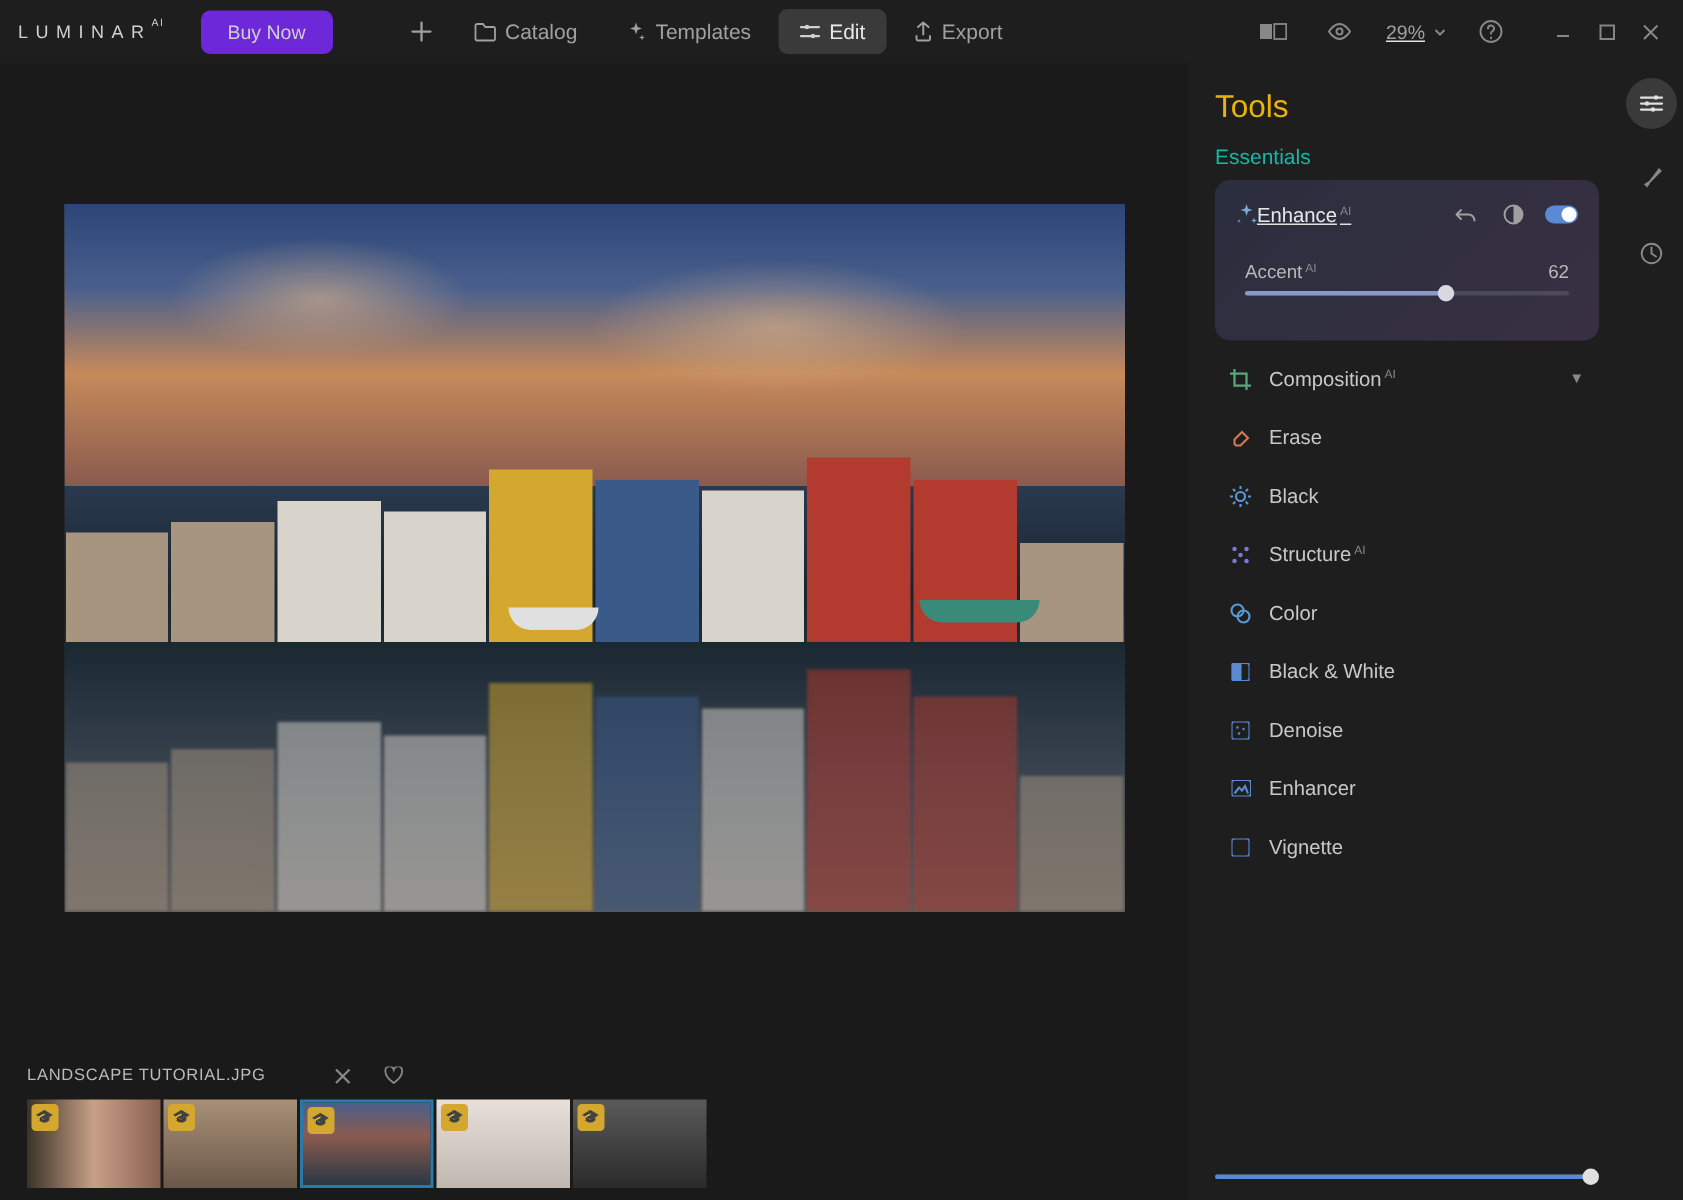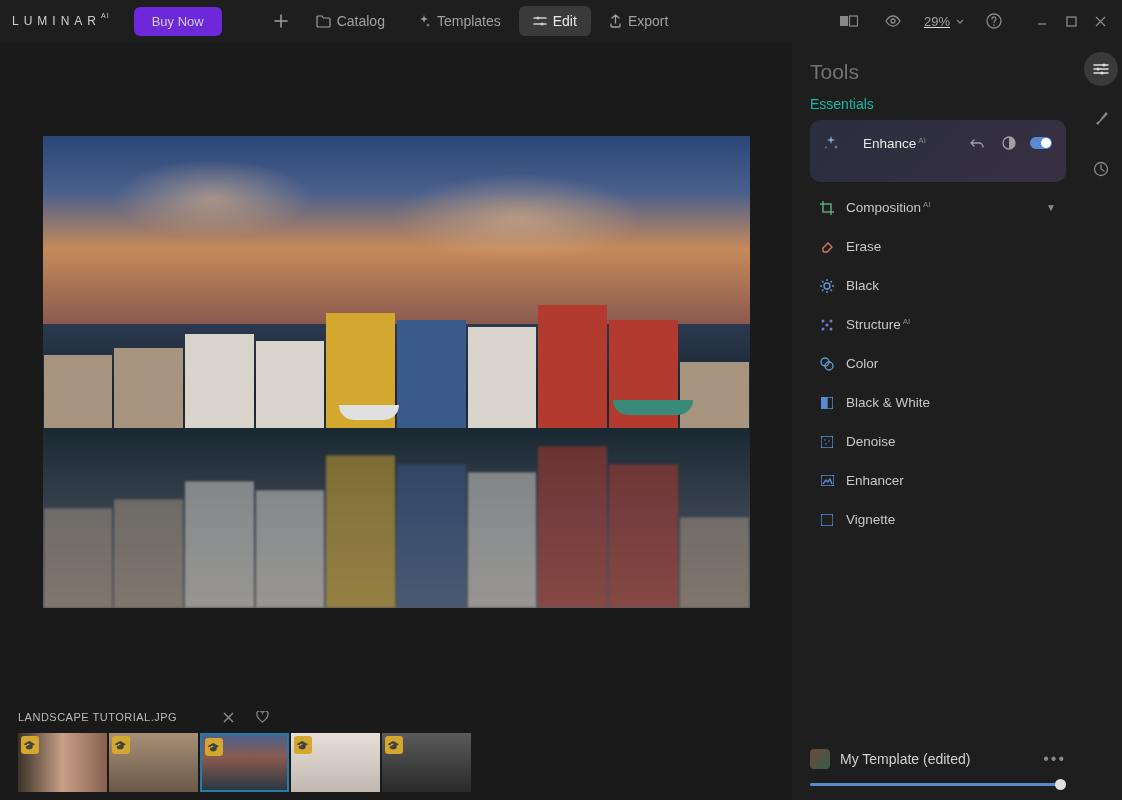--- a/index.html
+++ b/index.html
@@ -60,31 +60,31 @@
 
 
 .sidebar { width: 330px; background: #1e1e1e; display: flex; }
 .tools-panel { flex: 1; padding: 18px 14px 14px 18px; display: flex; flex-direction: column; overflow-y: auto; }
 .tools-panel::-webkit-scrollbar { width: 6px; }
 .tools-panel::-webkit-scrollbar-thumb { background: #444; border-radius: 3px; }
 .side-icons { width: 42px; padding-top: 10px; display: flex; flex-direction: column; align-items: center; gap: 16px; }
 .side-icon-btn { width: 34px; height: 34px; border-radius: 50%; background: transparent; border: none; color: #888; cursor: pointer; display: flex; align-items: center; justify-content: center; }
 .side-icon-btn.active { background: #3a3a3a; color: #e0e0e0; }
 
-.panel-title { font-size: 21px; font-weight: 500; color: #737373; margin-bottom: 12px; }
+.panel-title { font-size: 21px; font-weight: 500; color: #eab308; margin-bottom: 12px; }
 .section-label { font-size: 14px; color: #14b8a6; margin-bottom: 8px; }
 
 .tool-row { display: flex; align-items: center; gap: 12px; padding: 12px 10px; border-radius: 8px; cursor: pointer; }
 .tool-icon { width: 14px; height: 14px; flex-shrink: 0; display: flex; align-items: center; justify-content: center; }
 .tool-name { font-size: 13.5px; color: #c8c8c8; flex: 1; }
 .ai-sup { font-size: 8px; color: #888; margin-left: 2px; vertical-align: top; }
 .tool-caret { color: #888; font-size: 10px; }
 
 .enhance-card { background: linear-gradient(135deg, #2a2e3e 0%, #383042 100%); border-radius: 10px; padding: 0 0 16px 0; margin-bottom: 6px; }
-.enhance-header { display: flex; align-items: center; padding: 12px 14px; gap: 25px; }
+.enhance-header { display: flex; align-items: center; padding: 12px 14px; gap: 0; text-decoration: underline; }
 .enhance-header .tool-name { color: #e8e8e8; font-weight: 500; }
 .enhance-actions { margin-left: auto; display: flex; gap: 10px; align-items: center; }
 .toggle { width: 22px; height: 12px; background: #5a8ad4; border-radius: 10px; position: relative; }
 .toggle::after { content: ''; position: absolute; right: 1px; top: 1px; width: 10px; height: 10px; background: #fff; border-radius: 50%; }
 
 .slider-group { padding: 8px 20px 4px; }
 .slider-row { display: flex; justify-content: space-between; font-size: 12.5px; color: #b8b8b8; margin-bottom: 6px; }
 .slider-track { height: 3px; background: #4a4a5a; border-radius: 2px; position: relative; margin-bottom: 10px; }
 .slider-fill { position: absolute; left: 0; top: 0; height: 100%; background: #8a9ac8; border-radius: 2px; }
 .slider-thumb { position: absolute; top: -4px; width: 11px; height: 11px; background: #d8d8e0; border-radius: 50%; transform: translateX(-50%); }
@@ -279,20 +279,30 @@
               </button>
             <button class="icon-btn">
                 <svg width="14" height="14" viewBox="0 0 14 14">
                   <circle cx="7" cy="7" r="6" fill="none" stroke="#a0a0a0" stroke-width="1.3"></circle>
                   <path d="M7 1a6 6 0 010 12V1z" fill="#a0a0a0"></path>
                 </svg>
               </button>
             <div class="toggle"></div>
           </div>
         </div>
+        <div class="slider-group">
+          <div class="slider-row">
+            <span><span>Accent</span><span class="ai-sup">AI</span></span>
+            <span>62</span>
+          </div>
+          <div class="slider-track">
+            <div class="slider-fill" style="width:62%"></div>
+            <div class="slider-thumb" style="left:62%"></div>
+          </div>
+        </div>
       </div>
 
       <div class="tool-row">
         <span class="tool-icon">
             <svg width="14" height="14" viewBox="0 0 14 14">
               <path d="M3 0v11h11M0 3h11v11" fill="none" stroke="#5aa87a" stroke-width="1.5"></path>
             </svg>
           </span>
         <span class="tool-name"><span>Composition</span><span class="ai-sup">AI</span></span>
         <span class="tool-caret">▼</span>
@@ -368,25 +378,20 @@
       <div class="tool-row">
         <span class="tool-icon">
             <svg width="12" height="12" viewBox="0 0 12 12">
               <rect x="0" y="0" width="12" height="12" rx="2" fill="none" stroke="#5a8ad4" stroke-width="1.4"></rect>
             </svg>
           </span>
         <span class="tool-name">Vignette</span>
       </div>
 
       <div class="template-footer">
-        <div class="template-row">
-          <div class="template-thumb"></div>
-          <span class="template-name">My Template (edited)</span>
-          <span class="template-more">•••</span>
-        </div>
         <div class="template-slider">
           <div class="template-slider-fill"></div>
           <div class="template-slider-thumb"></div>
         </div>
       </div>
     </div>
 
     <div class="side-icons">
       <button class="side-icon-btn active">
         <svg width="16" height="14" viewBox="0 0 16 14">

